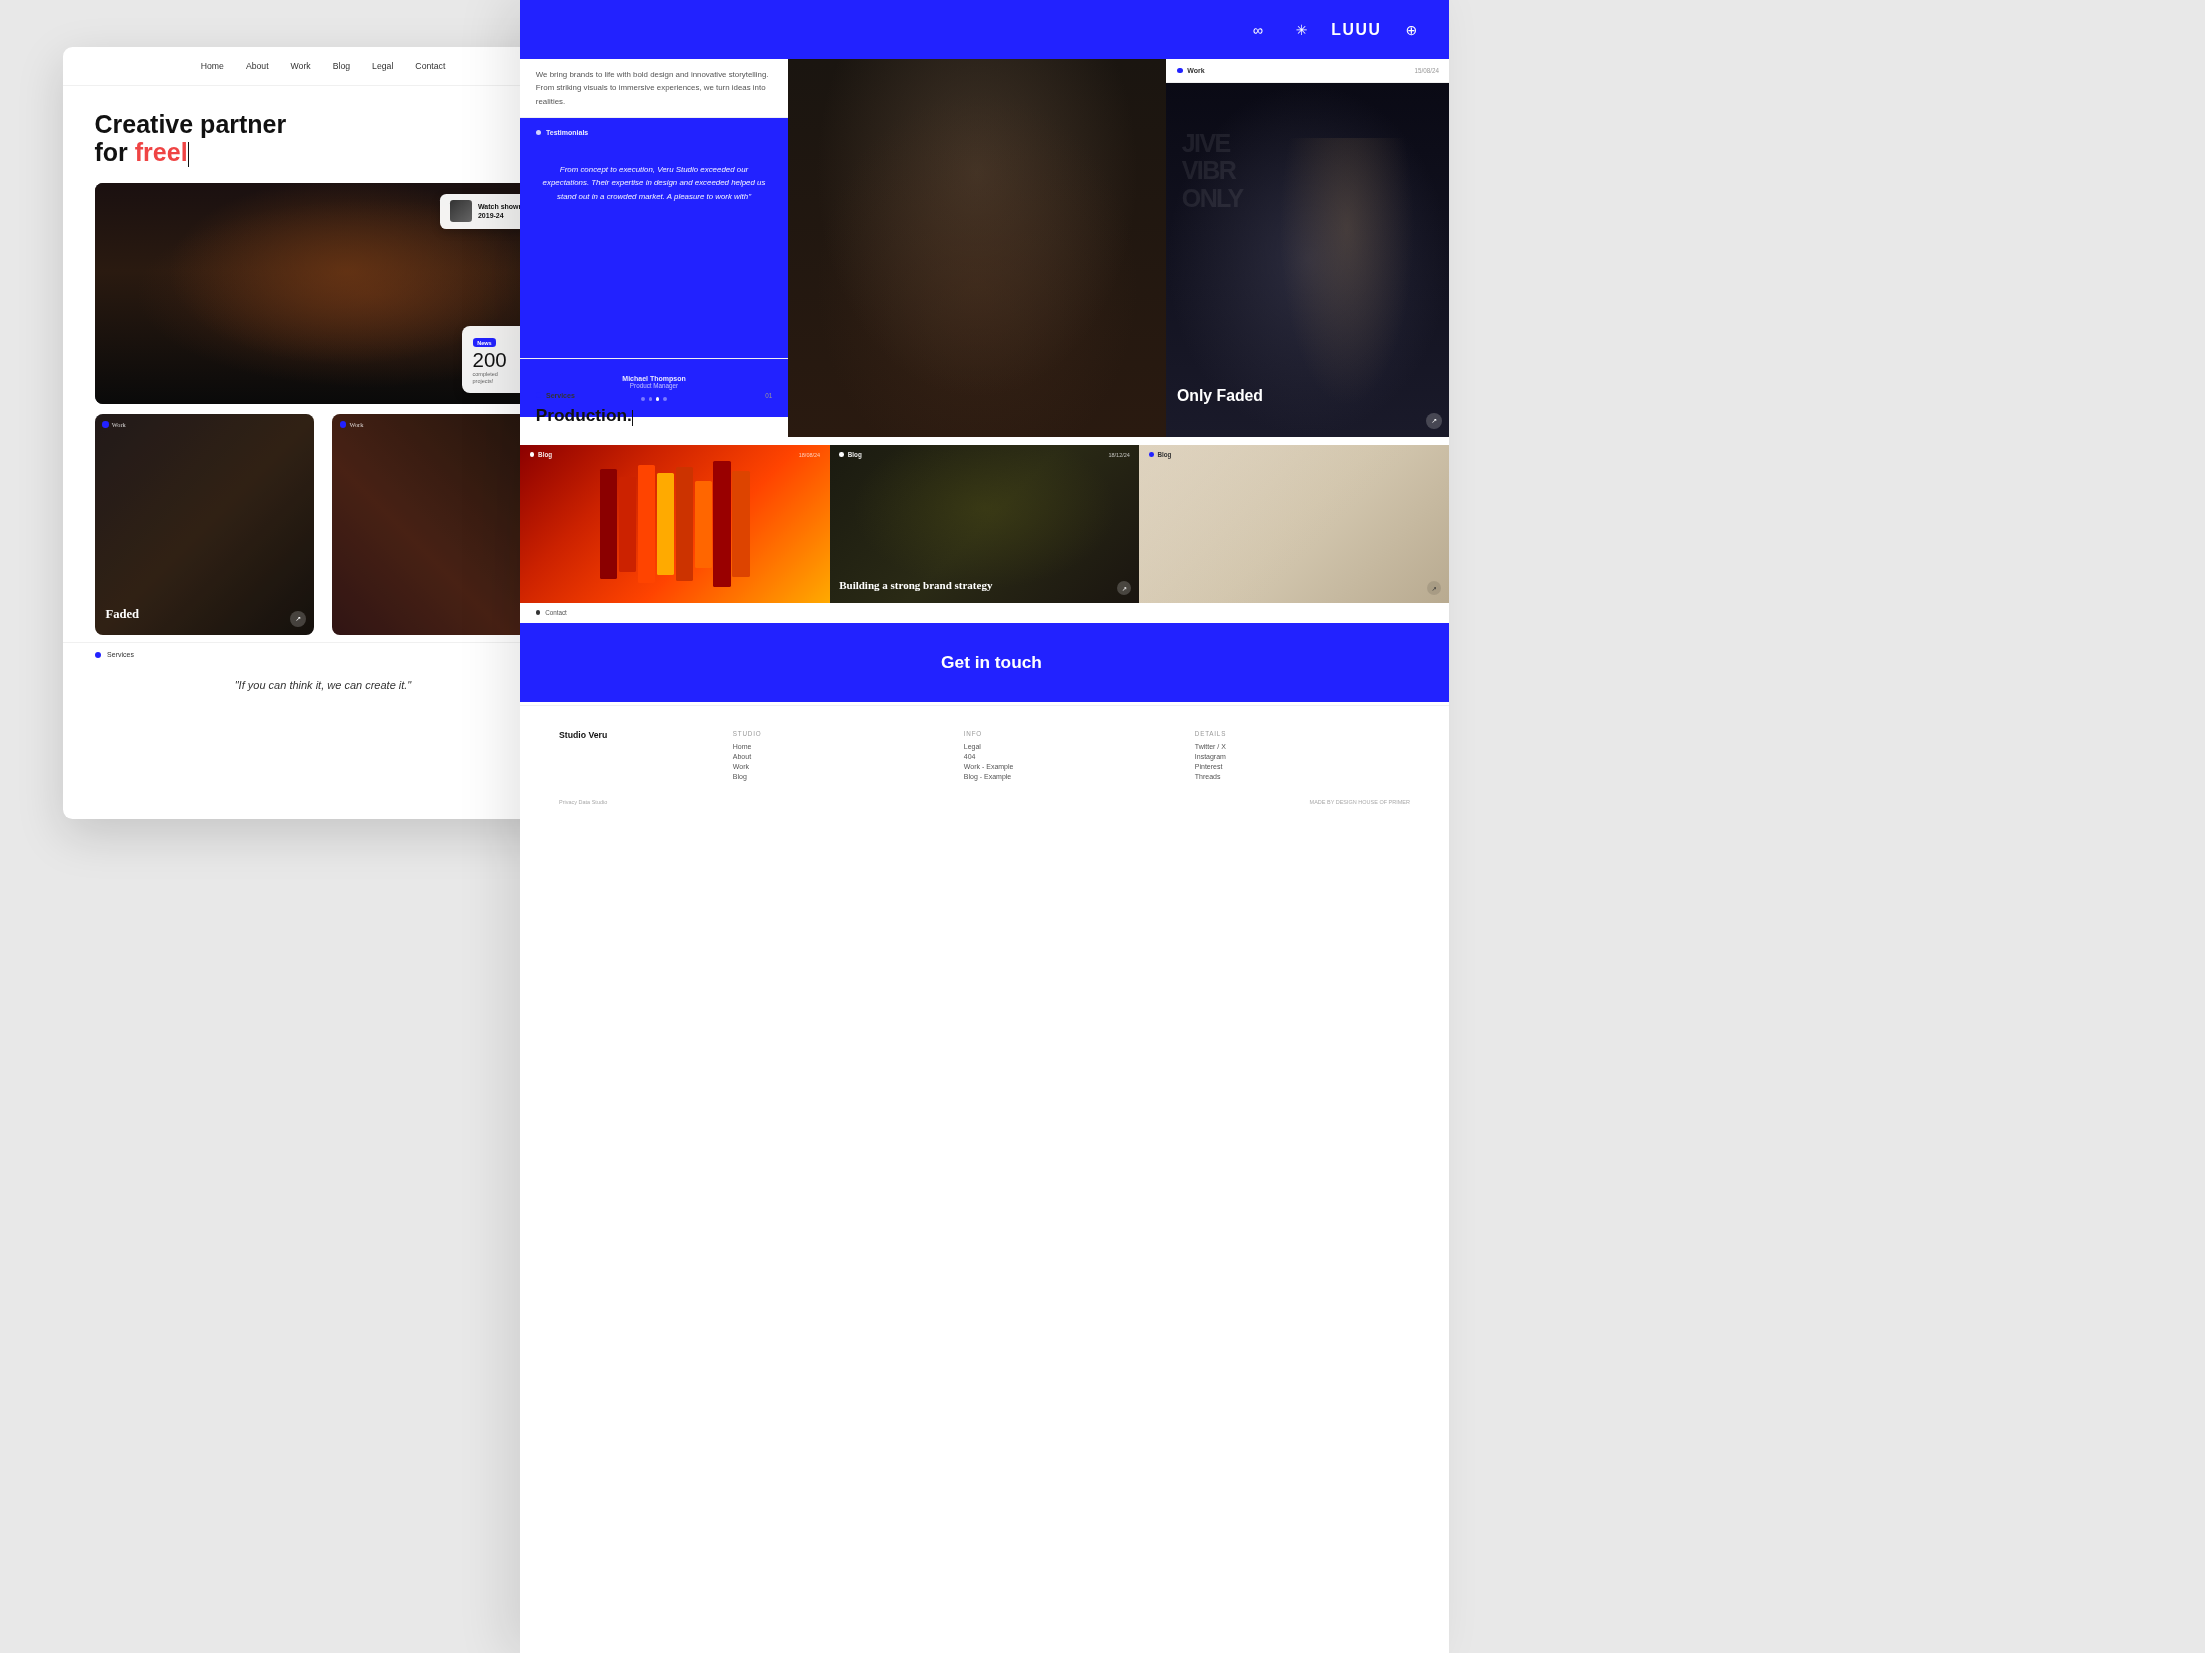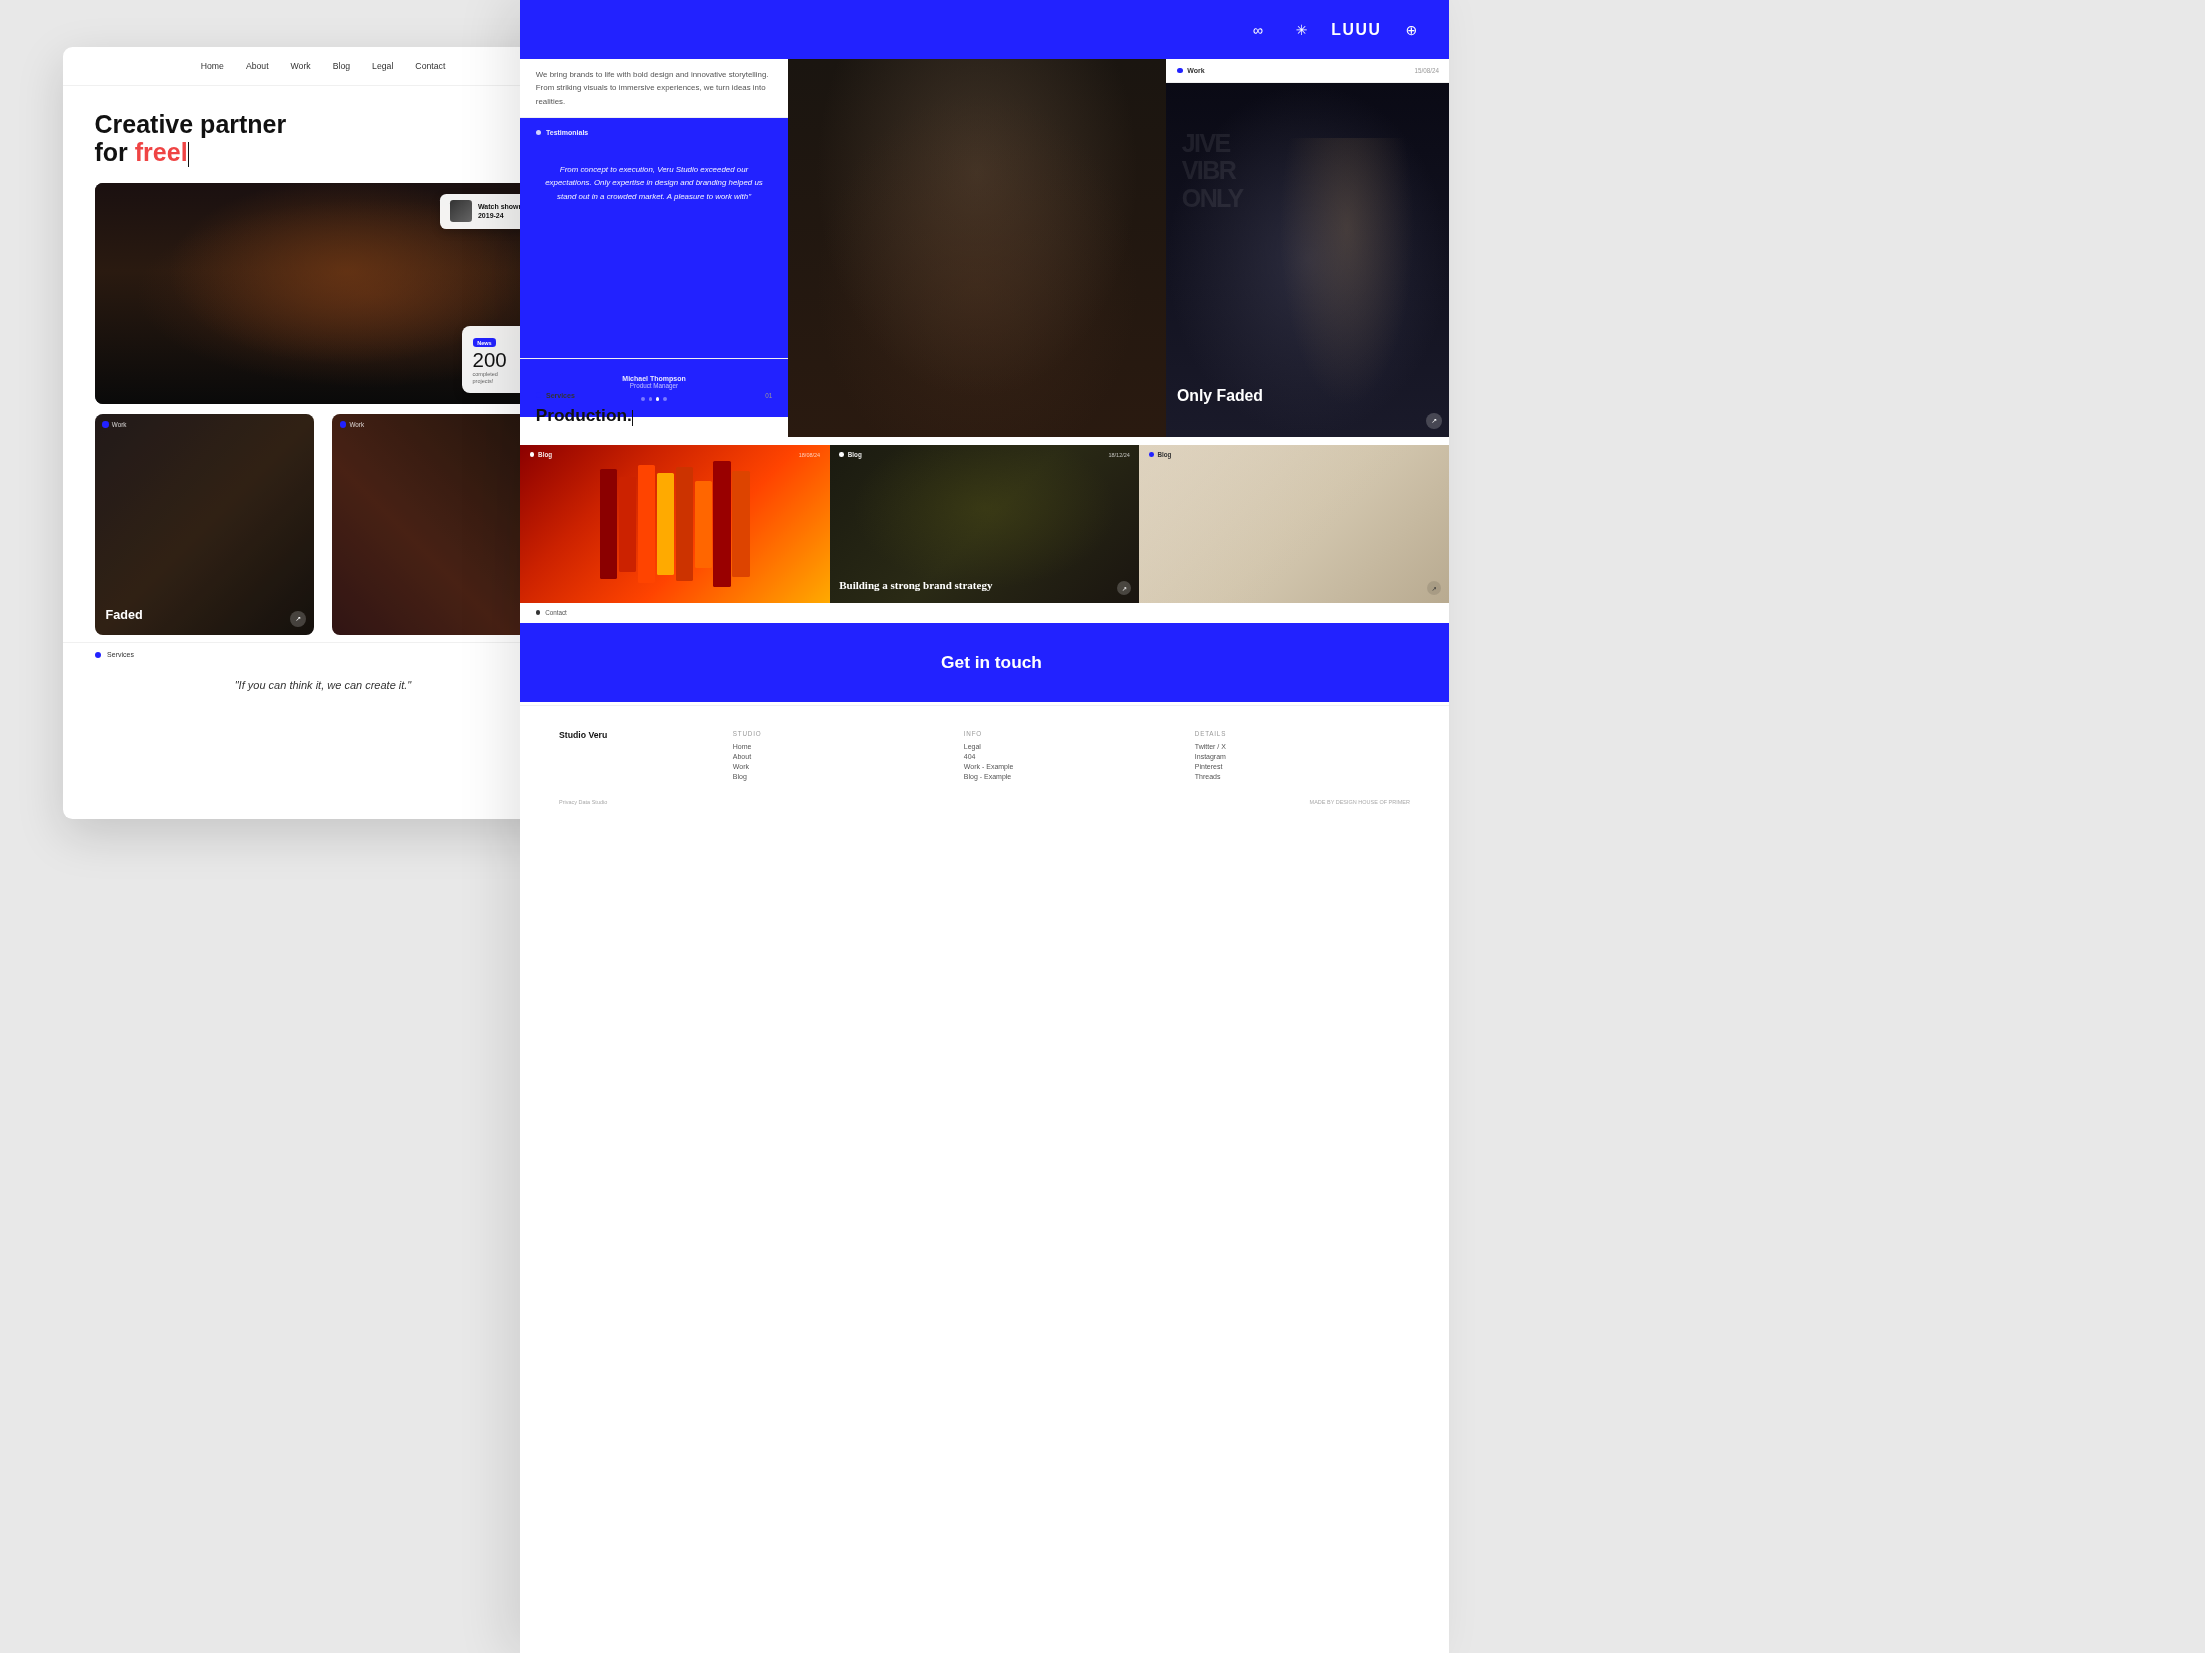--- a/index.html
+++ b/index.html
@@ -171,20 +171,21 @@
       height: 1.6px;
       background: #999;
       border-radius: 0.8px;
     }
 
     
     .work-row {
       display: flex;
       gap: 12px;
       margin: 9.5px 31.5px 0;
+      font-family: Liberation Serif, serif;
     }
 
     .work-card {
       flex: 1;
       height: 221px;
       position: relative;
       border-radius: 7.9px;
       overflow: hidden;
     }
 
@@ -891,21 +892,21 @@
   <div style="position:absolute; top:59px; left:0; width:268px; height:59px; padding:11px 15.8px; display:flex; align-items:center; border-bottom:0.8px solid #f0f0f0;">
     <p class="about-text">We bring brands to life with bold design and innovative storytelling. From striking visuals to immersive experiences, we turn ideas into realities.</p>
   </div>
 
   <div class="testimonials-card" style="top:118px;">
     <div class="testimonials-header">
       <div class="testimonials-dot"></div>
       <span class="testimonials-label">Testimonials</span>
     </div>
     <div class="testimonials-body">
-      <p class="testimonials-quote">From concept to execution, Veru Studio exceeded our expectations. Only expertise in design and branding helped us stand out in a crowded market. A pleasure to work with"</p>
+      <p class="testimonials-quote">From concept to execution, Veru Studio exceeded our expectations. Their expertise in design and exceeded helped us stand out in a crowded market. A pleasure to work with"</p>
       <div class="testimonials-author">
         <div class="testimonials-name">Michael Thompson</div>
         <div class="testimonials-role">Product Manager</div>
         <div class="testimonials-dots">
           <div class="t-dot"></div>
           <div class="t-dot"></div>
           <div class="t-dot active"></div>
           <div class="t-dot"></div>
         </div>
       </div>

